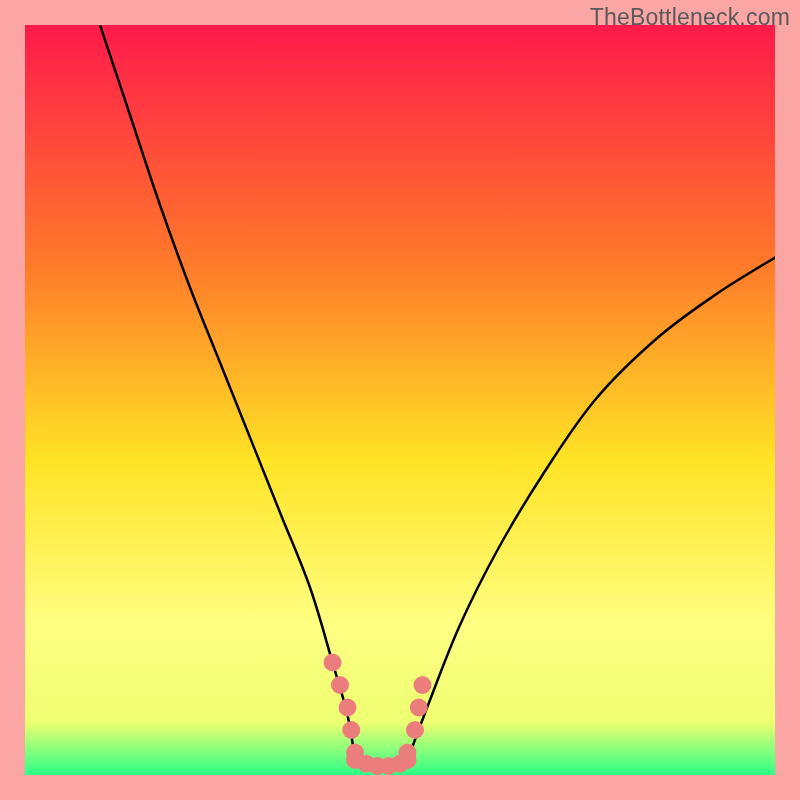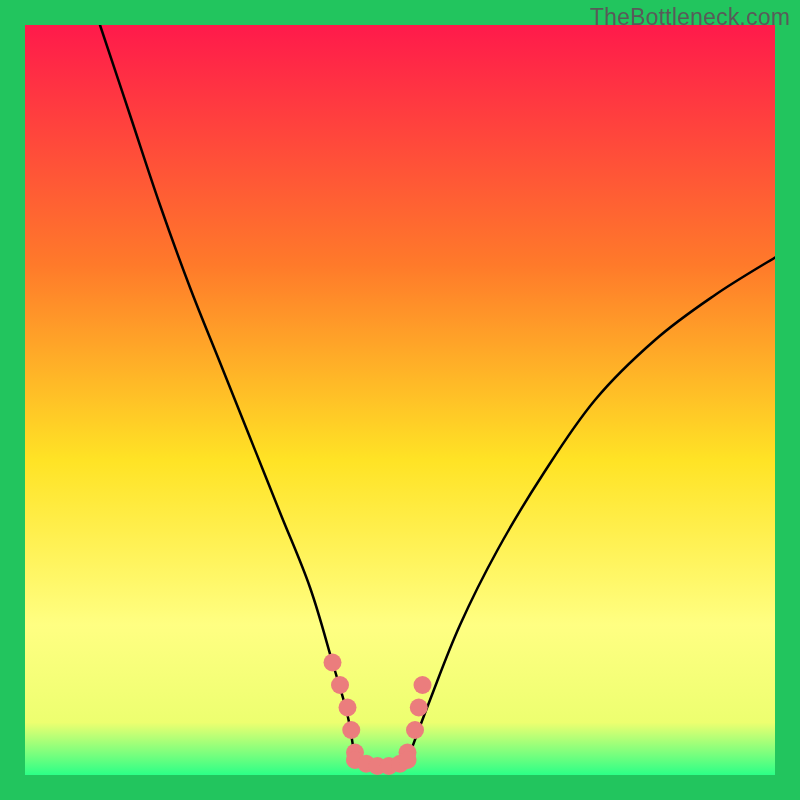--- a/index.html
+++ b/index.html
@@ -7,21 +7,21 @@
     padding: 0;
     width: 800px;
     height: 800px;
     overflow: hidden;
     background: #000;
     font-family: Arial, Helvetica, sans-serif;
   }
   .frame {
     position: absolute;
     inset: 0;
-    background: #22c55e;
+    background: #fca5a5;
   }
   .plot {
     position: absolute;
     left: 25px;
     top: 25px;
     width: 750px;
     height: 750px;
     overflow: hidden;
   }
   .watermark {

